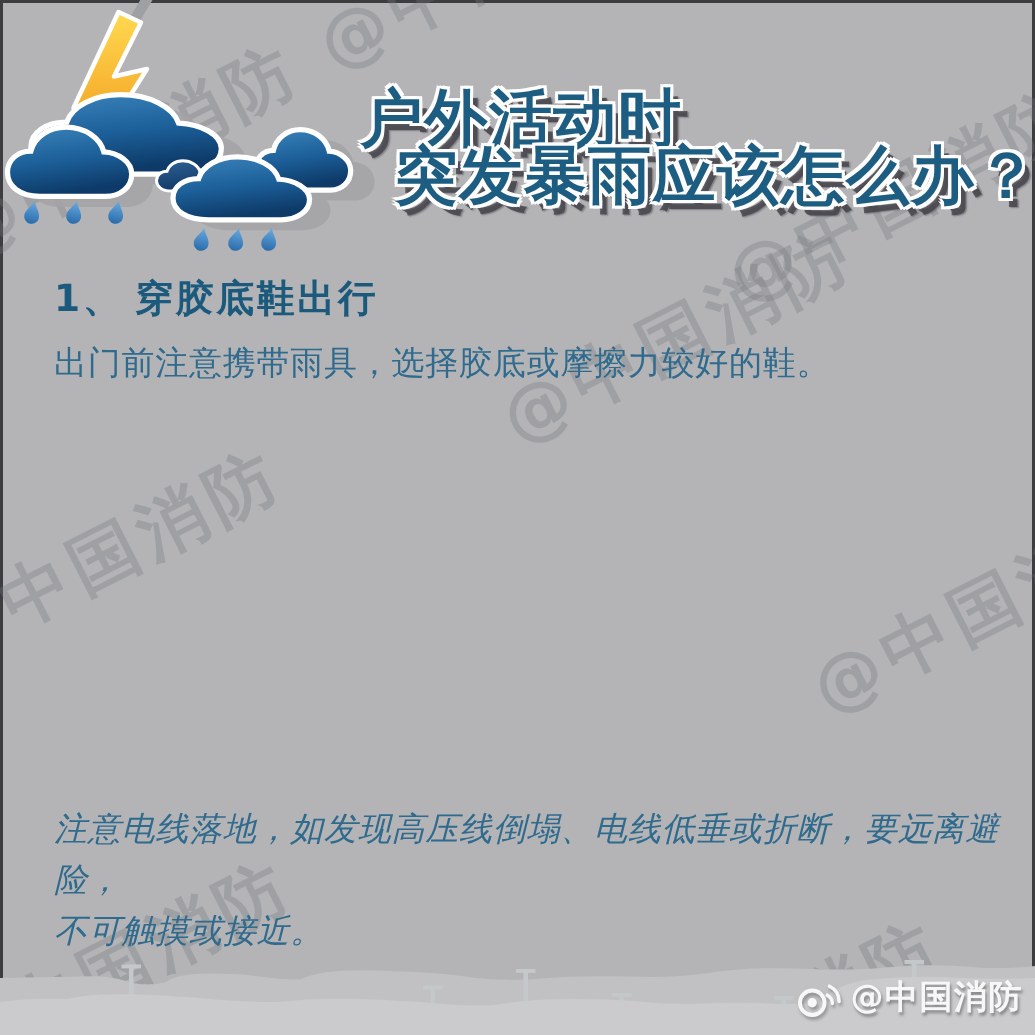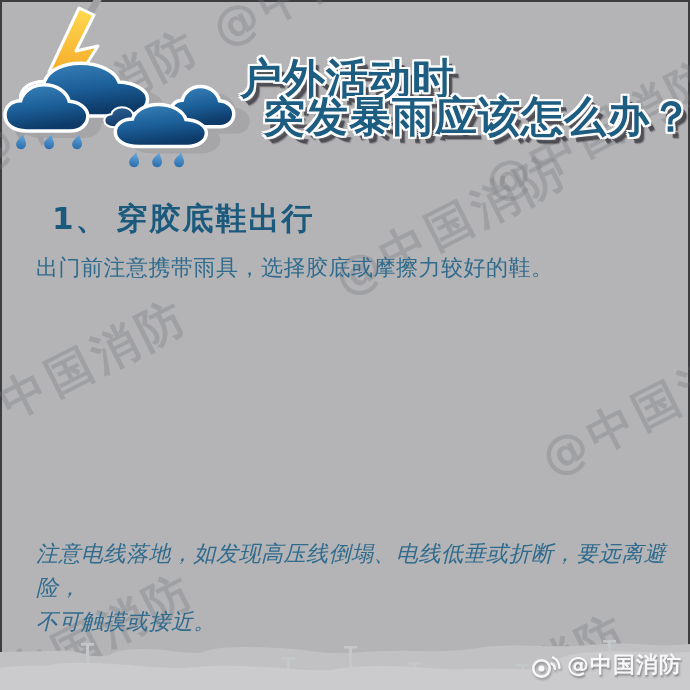--- a/index.html
+++ b/index.html
@@ -38,21 +38,21 @@
        0   -2px 0 #fdfdfd, 0    2px 0 #fdfdfd,
        5px  6px 0 rgba(62,62,68,0.75),
        6px  7px 1px rgba(62,62,68,0.45);
   }
   .t1{left:240px;top:58px;}
   .t2{left:263px;top:96px;}
   
   .tip{position:absolute;left:36px;right:10px;}
   .tip.s1{top:186px;} .tip.s2{top:290px;} .tip.s3{top:384px;} .tip.s4{top:510px;}
   .tip h2{
-    margin:16px;font-size:31px;font-weight:800;line-height:1.05;
+    margin:0;font-size:25px;font-weight:800;line-height:1.05;
     color:#1b5a7d;letter-spacing:2px;white-space:nowrap;
   }
   .tip h2 .num{margin-right:8px;}
   .tip p{
     margin:0;font-size:22px;line-height:1.55;letter-spacing:0.5px;
     color:#306b8e;white-space:pre-line;
   }
   .s1 p{margin-top:14px;} .s2 p{margin-top:12px;}
   .s3 p{margin-top:15px;} .s4 p{margin-top:27px;font-style:italic;}
   

